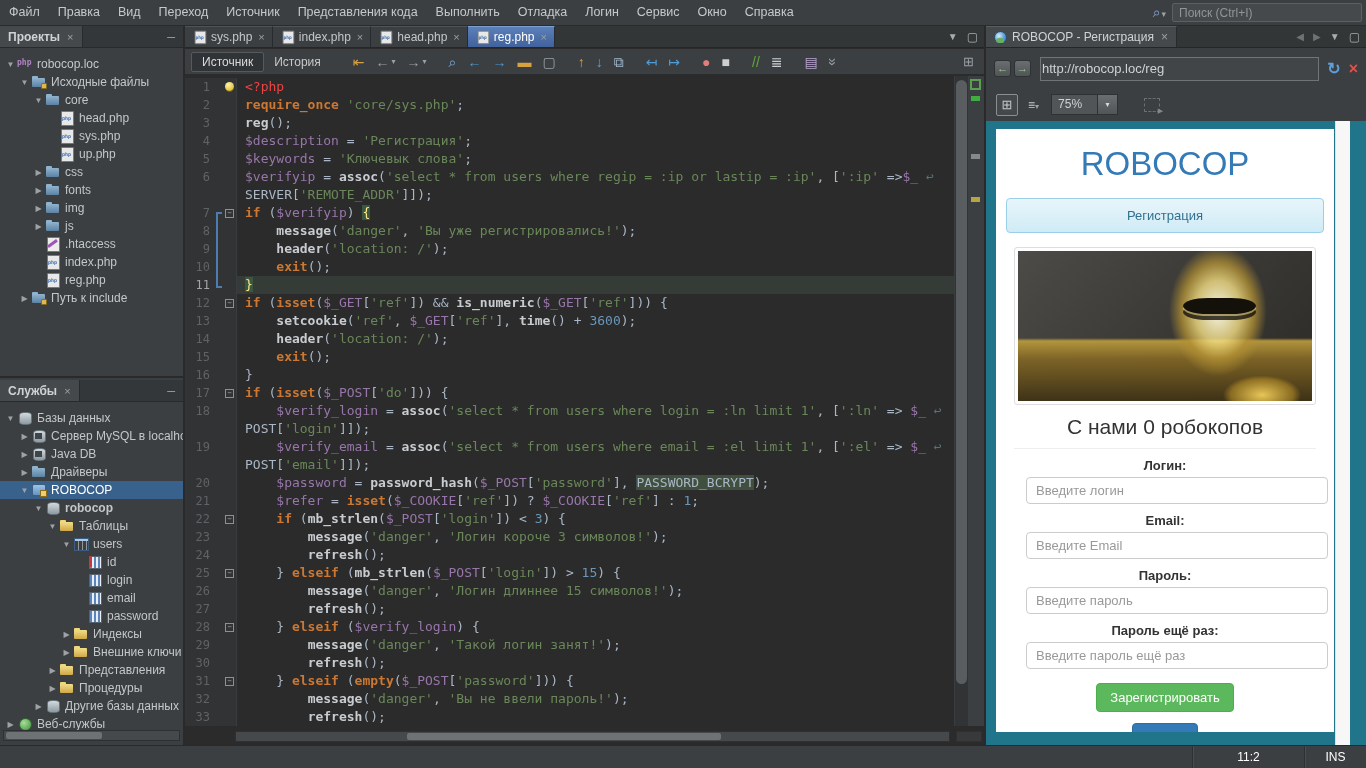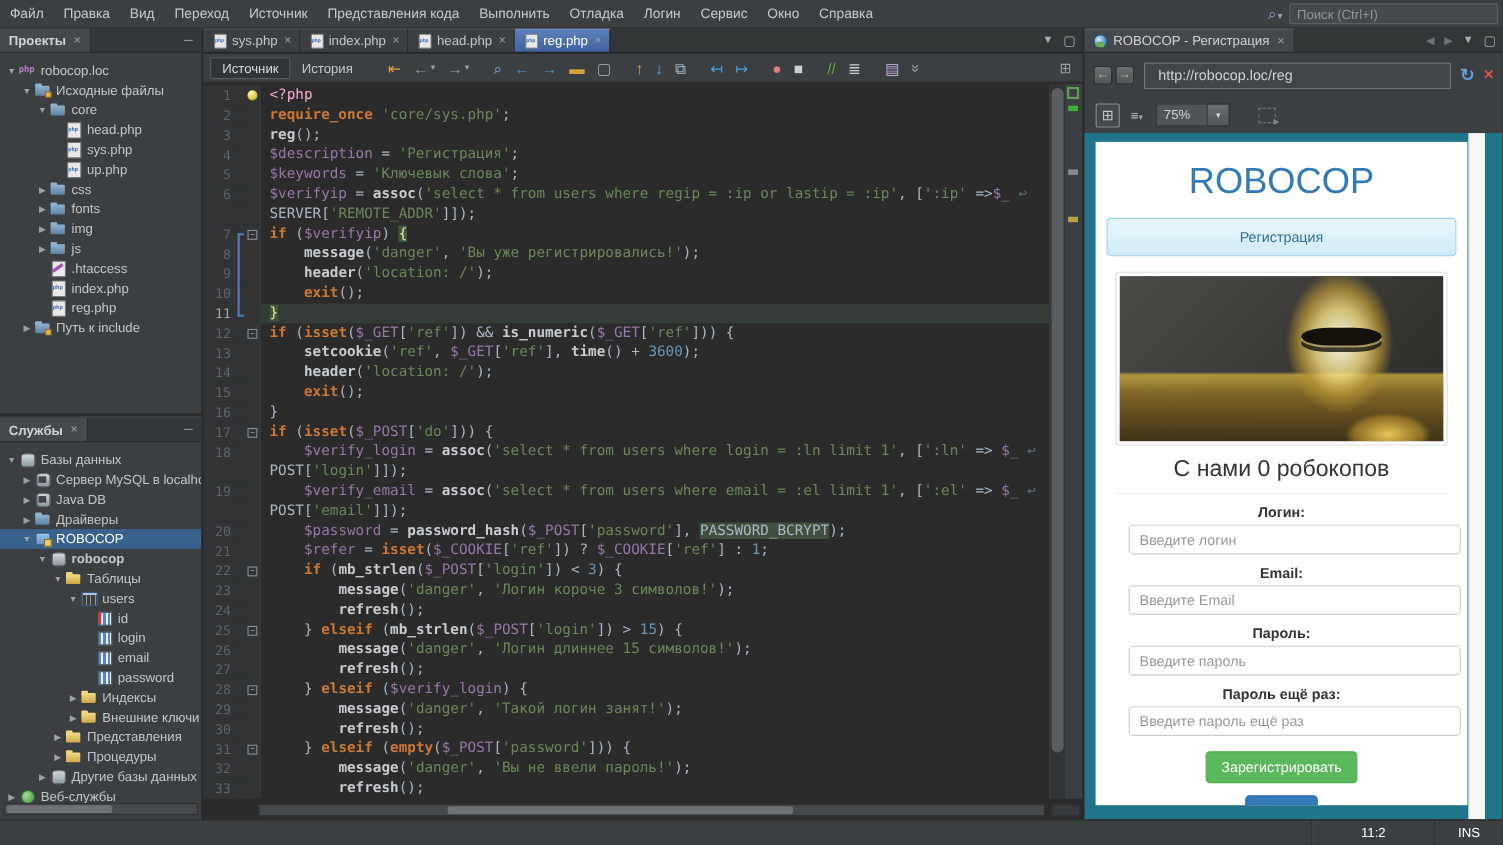--- a/index.html
+++ b/index.html
@@ -110,21 +110,21 @@
   .sc-top::after { left:1px; width:4px; top:8px; bottom:-1px; border-left:2px solid #4e7bb0; border-top:2px solid #4e7bb0; }
   .sc-mid::after { left:1px; top:-1px; bottom:-1px; border-left:2px solid #4e7bb0; }
   .sc-bot::after { left:1px; width:4px; top:-1px; bottom:6px; border-left:2px solid #4e7bb0; border-bottom:2px solid #4e7bb0; }
   .fold { width:15px; flex:none; background:#313335; border-right:1px solid #3a3d3f; position:relative; }
   .fbox { position:absolute; left:3px; top:5px; width:9px; height:9px; border:1px solid #8a9196;
     color:#aab0b4; font:7px/7px "DejaVu Sans Mono", monospace; text-align:center; background:#313335; }
   .bulb { position:absolute; left:3px; top:4px; width:9px; height:9px; border-radius:50%;
     background:radial-gradient(circle at 35% 30%, #fff3b0, #e8c94a 60%, #a8861c); box-shadow:0 1px 0 #6b5a18; }
   .ctext { padding-left:8px; color:#a9b7c6; }
   .tk-p { color:#a9b7c6; }
-  .tk-t { color:#f9a8d4; }
+  .tk-t { color:#ef4444; }
   .tk-k { color:#cc7832; font-weight:bold; }
   .tk-s { color:#6a8759; }
   .tk-v { color:#9876aa; }
   .tk-n { color:#6897bb; }
   .tk-f { color:#c8ccd0; font-weight:bold; }
   .tk-b { background:#3a5740; color:#ffe68c; }
   .tk-c { background:#404f3e; color:#a9b7c6; }
   .tk-w { color:#56707d; }
   .vscroll { position:absolute; right:16px; top:0; bottom:19px; width:14px; background:#313335; border-left:1px solid #3a3d3f; }
   .vthumb { position:absolute; left:1px; right:1px; top:4px; bottom:42px; background:#595d5f; border-radius:6px; }
@@ -138,21 +138,21 @@
   .rtabstrip { position:absolute; left:0; top:0; right:0; height:22px; background:#333637; border-bottom:1px solid #242728; display:flex; }
   .rtab { display:flex; align-items:center; padding:0 8px; font-size:12px; color:#d0d3d5;
     background:#46494b; border-right:1px solid #282b2d; border-top:1px solid #5a5e60; }
   .globe-icon { width:13px; height:13px; border-radius:50%; margin-right:5px;
     background:radial-gradient(circle at 35% 35%, #d6ecfa, #5b9bd5 55%, #2f6ea8); border:1px solid #24536f; position:relative; }
   .globe-icon::after { content:''; position:absolute; left:1px; top:6px; width:8px; height:5px; background:#69b05c; border-radius:50% 40% 30% 50%; }
   .urlrow { position:absolute; left:0; top:23px; right:0; height:39px; display:flex; align-items:center; padding:0 8px; }
   .navbtn { width:17px; height:17px; background:linear-gradient(#6a6e70,#515557); border:1px solid #2f3233;
     border-radius:3px; color:#9fd08f; font-size:11px; line-height:15px; text-align:center; margin-right:3px; }
   .urlinput { flex:1; height:24px; margin:0 8px 0 6px; background:#414548; border:1px solid #707476;
-    color:#cfd2d4; font-size:13px; padding:0 12px; outline:none; font-family:"Liberation Sans",sans-serif; }
+    color:#cfd2d4; font-size:13px; padding:0 1px; outline:none; font-family:"Liberation Sans",sans-serif; }
   .refresh-ic { color:#5f9fd8; font-size:16px; font-weight:bold; margin-right:8px; }
   .stop-ic { color:#d9534f; font-size:16px; font-weight:bold; }
   .zoomrow { position:absolute; left:0; top:62px; right:0; height:33px; display:flex; align-items:center; padding:0 10px; }
   .fitbtn { width:22px; height:22px; border:1px solid #8a8e90; border-radius:2px; color:#c6c9cb;
     font-size:13px; text-align:center; line-height:20px; background:#45484a; }
   .listbtn { margin-left:10px; color:#c6c9cb; font-size:12px; }
   .listbtn .car { font-size:8px; color:#9aa0a4; }
   .zoomsel { margin-left:12px; display:flex; height:21px; }
   .zoomval { width:47px; background:#515557; border:1px solid #2f3233; color:#cfd2d4; font-size:12px;
     padding:2px 6px; }

